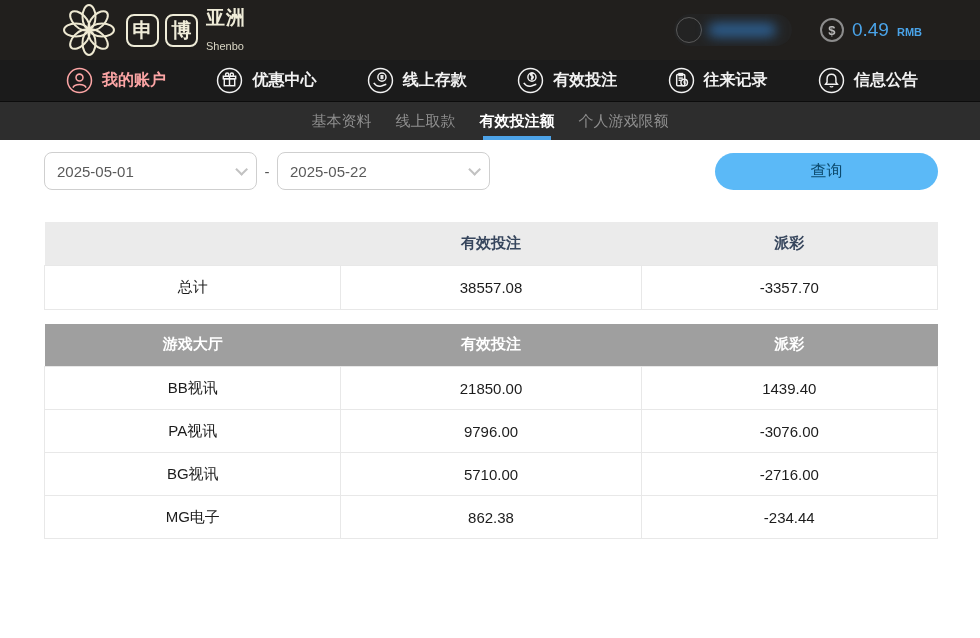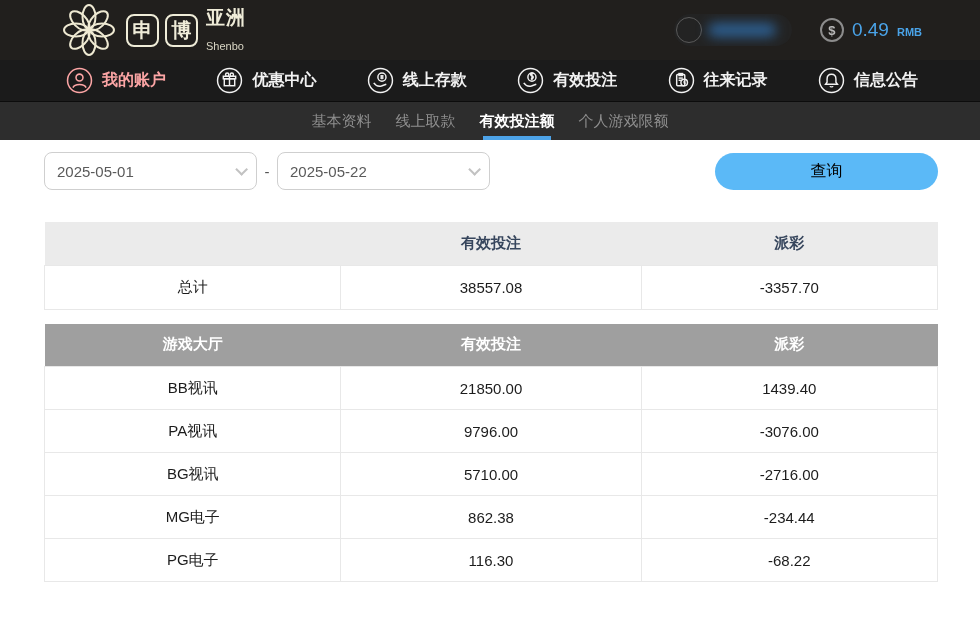--- a/index.html
+++ b/index.html
@@ -79,21 +79,21 @@
     font-size:15px; background:#fff; cursor:pointer;
   }
   .date-select .chev {
     margin-left:auto; width:9px; height:9px;
     border-right:2px solid #c2c2c2; border-bottom:2px solid #c2c2c2;
     transform:rotate(45deg) translateY(-3px);
   }
   .date-sep { width:20px; text-align:center; color:#555; font-size:15px; }
   .query-btn {
     margin-left:auto; width:223px; height:37px; border:none; border-radius:19px;
-    background:#5bb9f7; color:#000000; font-size:16px; cursor:pointer;
+    background:#5bb9f7; color:#0c4a6e; font-size:16px; cursor:pointer;
     font-family:inherit;
   }
   
   table { width:894px; border-collapse:collapse; table-layout:fixed; }
   .summary-table { margin-top:32px; }
   .detail-table  { margin-top:14px; }
   th, td { text-align:center; font-size:15px; }
   .summary-table th {
     background:#ebebeb; color:#36455c; font-weight:bold; height:43px; border:none;
   }
@@ -289,21 +289,16 @@
       <tr>
         <td>BG视讯</td>
         <td>5710.00</td>
         <td>-2716.00</td>
       </tr>
       <tr>
         <td>MG电子</td>
         <td>862.38</td>
         <td>-234.44</td>
       </tr>
-      <tr>
-        <td>PG电子</td>
-        <td>116.30</td>
-        <td>-68.22</td>
-      </tr>
     </tbody>
   </table>
 
 </div>
 
 </body></html>

